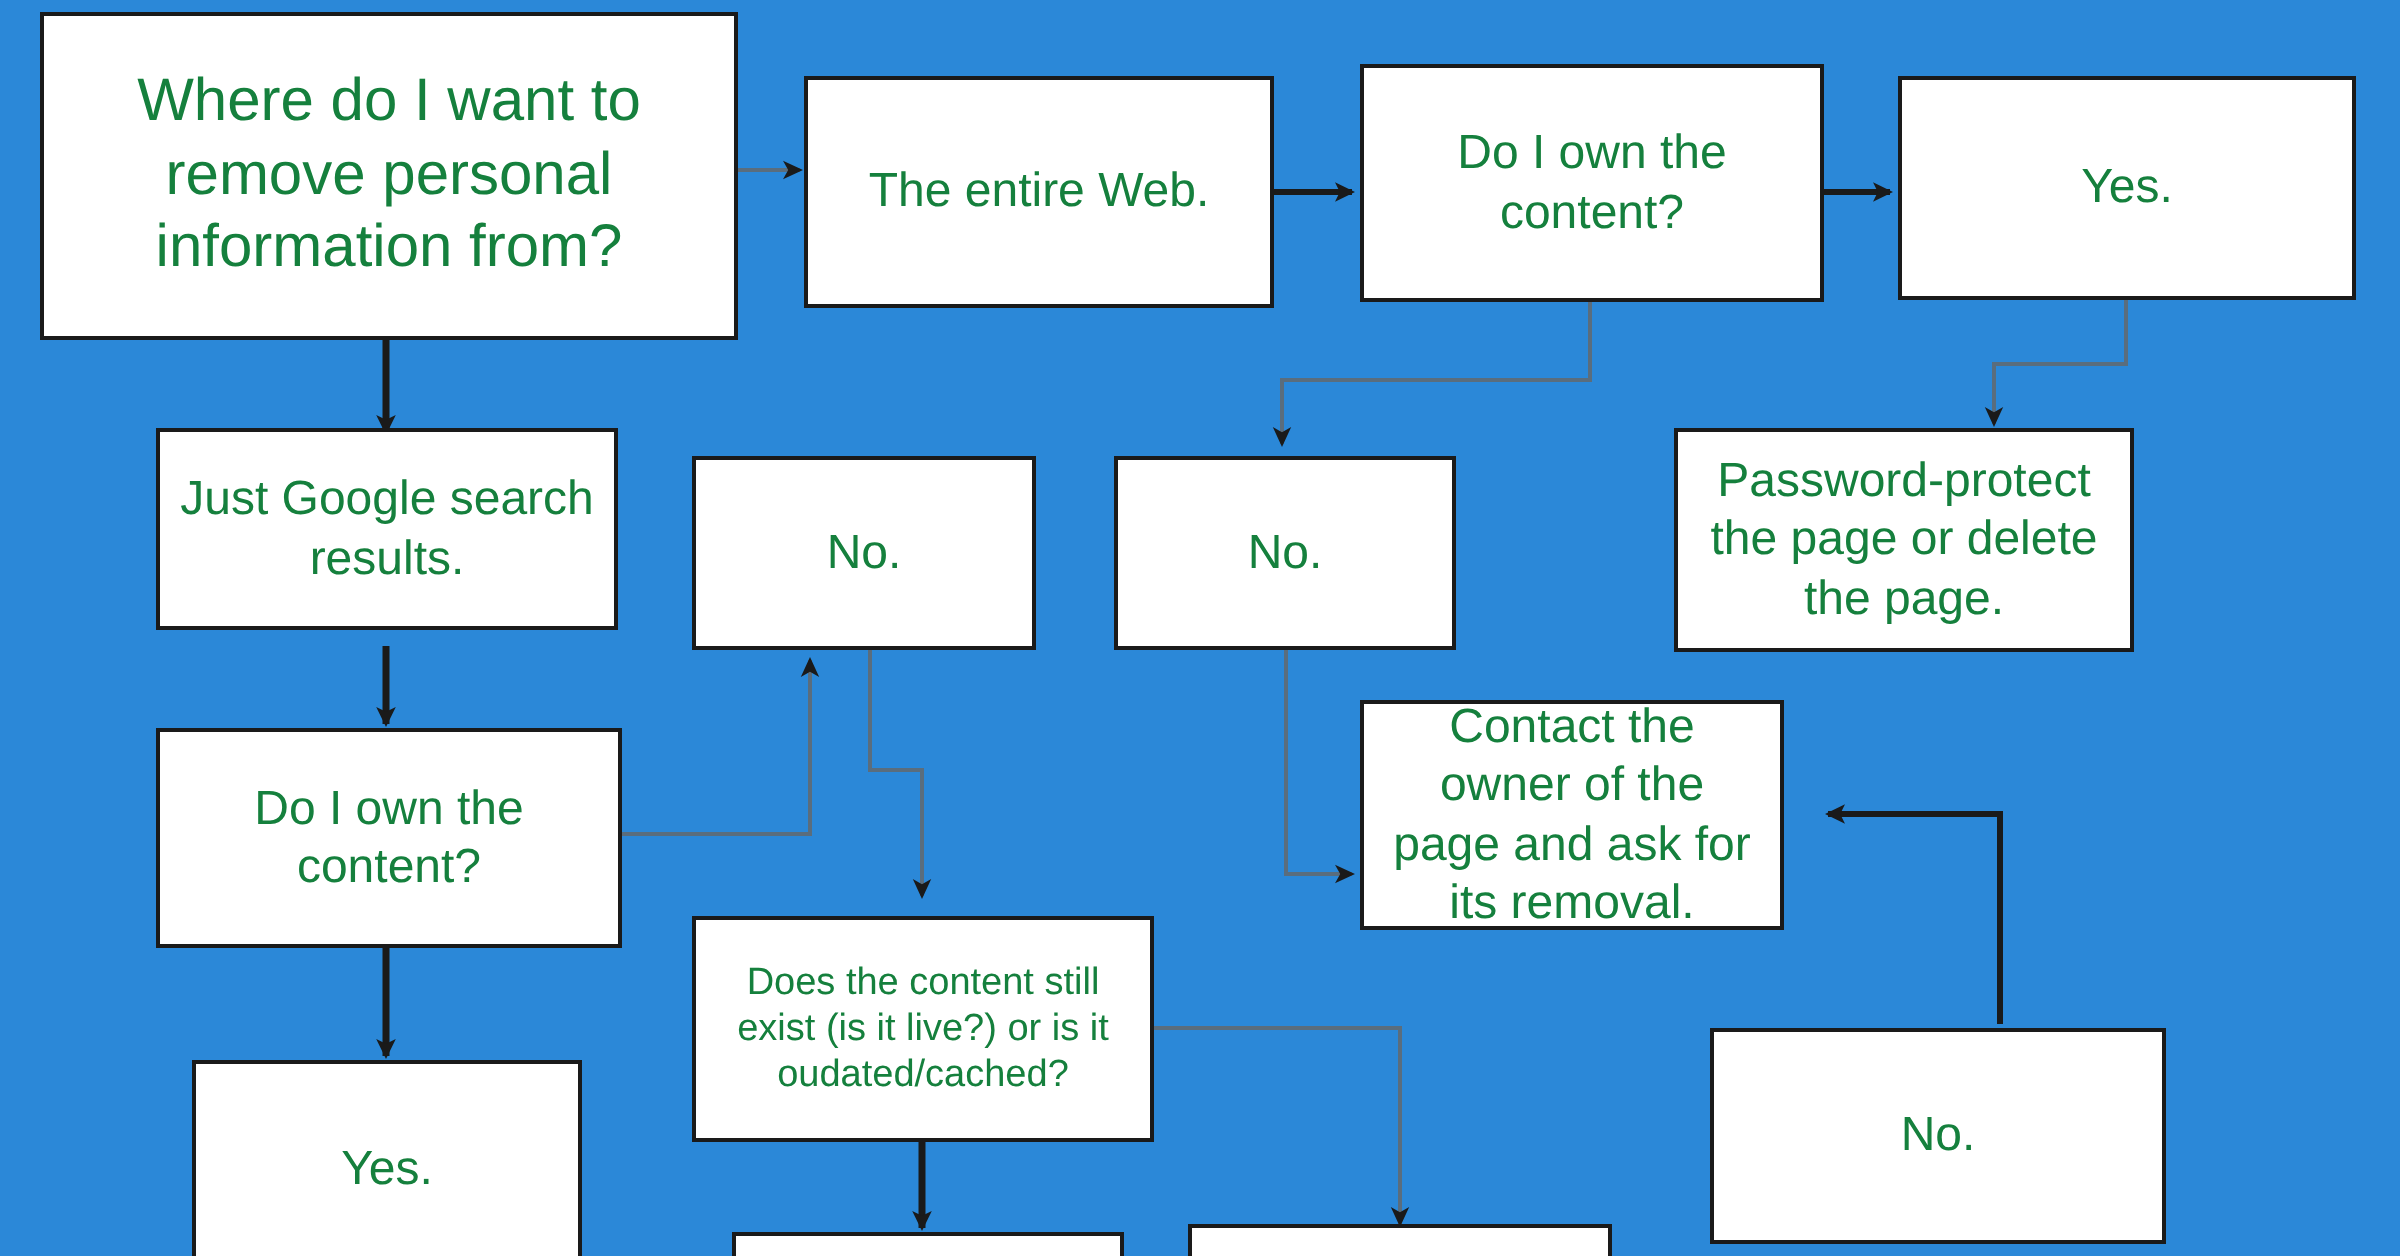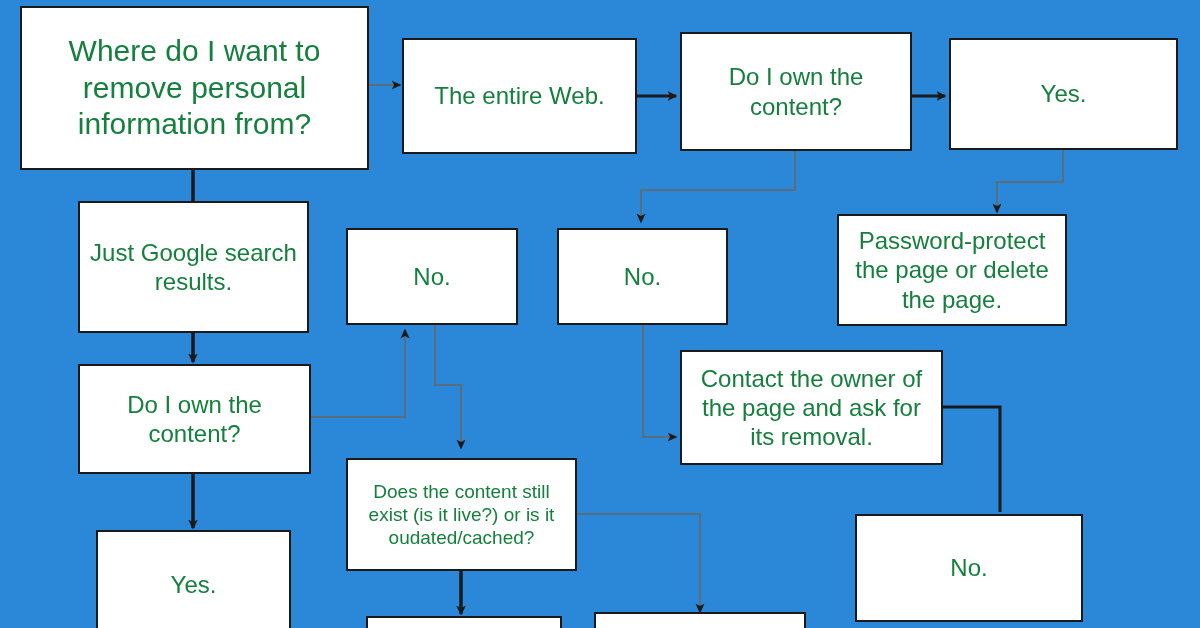--- a/index.html
+++ b/index.html
@@ -133,41 +133,41 @@
   </div>
 
   <div class="node n-normal" style="left:680px; top:32px; width:232px; height:119px;">
     <span>Do I own the content?</span>
   </div>
 
   <div class="node n-normal" style="left:949px; top:38px; width:229px; height:112px;">
     <span>Yes.</span>
   </div>
 
-  <div class="node n-normal" style="left:78px; top:201px; width:231px; height:132px;">
+  <div class="node n-normal" style="left:78px; top:214px; width:231px; height:101px;">
     <span>Just Google search results.</span>
   </div>
 
   <div class="node n-normal" style="left:346px; top:228px; width:172px; height:97px;">
     <span>No.</span>
   </div>
 
   <div class="node n-normal" style="left:557px; top:228px; width:171px; height:97px;">
     <span>No.</span>
   </div>
 
   <div class="node n-normal" style="left:837px; top:214px; width:230px; height:112px;">
     <span>Password-protect the page or delete the page.</span>
   </div>
 
   <div class="node n-normal" style="left:78px; top:364px; width:233px; height:110px;">
     <span>Do I own the content?</span>
   </div>
 
-  <div class="node n-normal" style="left:680px; top:350px; width:263px; height:115px;">
+  <div class="node n-normal" style="left:680px; top:350px; width:212px; height:115px;">
     <span>Contact the owner of the page and ask for its removal.</span>
   </div>
 
   <div class="node n-small" style="left:346px; top:458px; width:231px; height:113px;">
     <span>Does the content still exist (is it live?) or is it oudated/cached?</span>
   </div>
 
   <div class="node n-normal" style="left:96px; top:530px; width:195px; height:110px;">
     <span>Yes.</span>
   </div>

